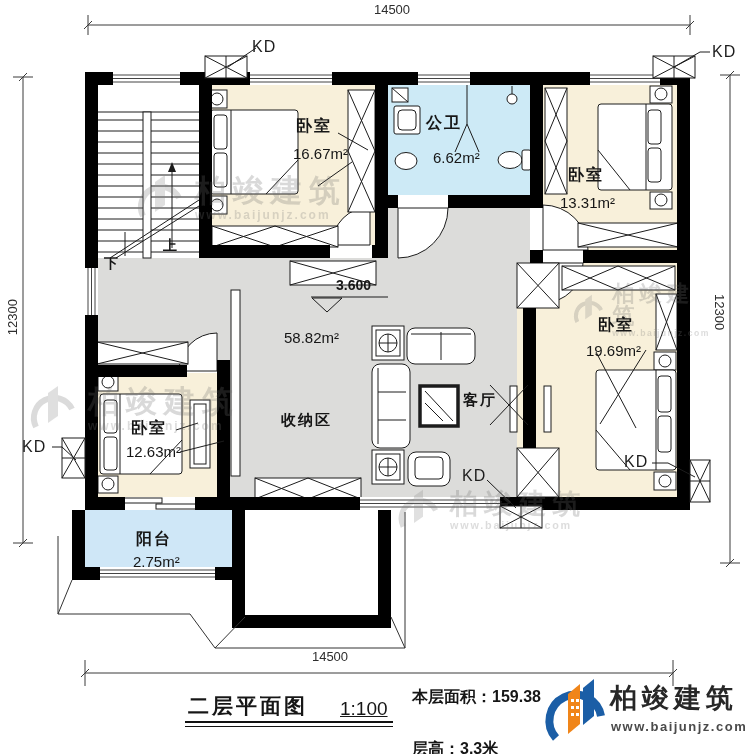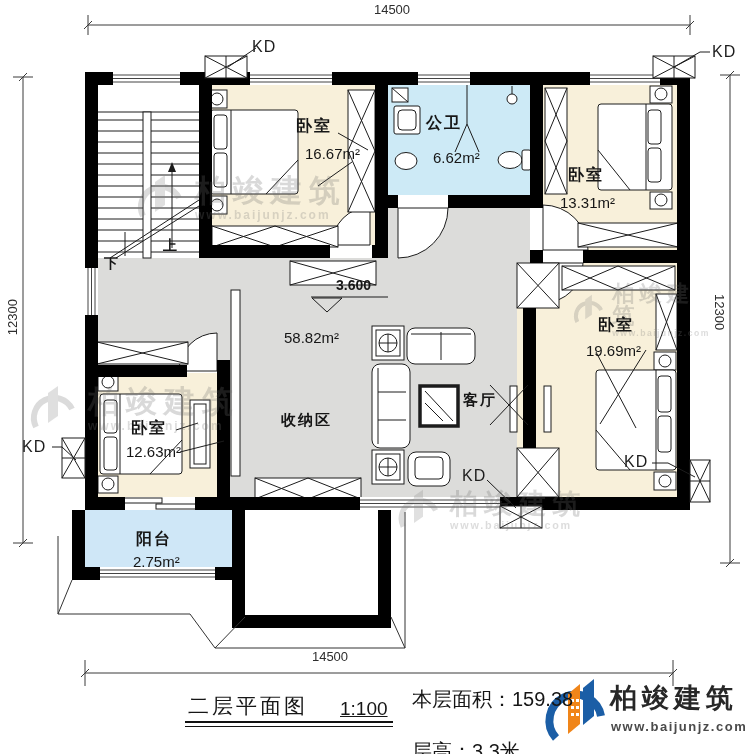--- a/index.html
+++ b/index.html
@@ -13,24 +13,24 @@
   .lbl{position:absolute;z-index:3;color:#161616;white-space:nowrap;line-height:1.1;}
   .dim{font-size:13px;color:#2e2e2e;}
   .vdim{transform:rotate(-90deg);}
   .vdim2{transform:rotate(90deg);}
   .kd{font-size:16px;color:#1d1d1d;letter-spacing:1px;}
   .room-name{font-size:16px;font-weight:600;letter-spacing:2px;}
   .room-area{font-size:15px;font-weight:500;}
   .big-label{font-size:15px;font-weight:700;letter-spacing:2px;}
   .stair-lbl{font-size:14px;font-weight:600;}
   .lvl{font-size:14px;font-weight:bold;}
-  .tb-title{font-size:21px;font-weight:400;letter-spacing:3px;}
+  .tb-title{font-size:21px;font-weight:700;letter-spacing:3px;}
   .tb-scale{font-size:19px;}
   .tb-line{position:absolute;z-index:3;background:#111;}
-  .tb-info{font-size:20px;font-weight:400;}
+  .tb-info{font-size:16px;font-weight:700;}
   .tb-brand{font-size:27px;font-weight:700;letter-spacing:5px;color:#272727;}
   .tb-site{font-size:13px;font-weight:700;letter-spacing:1.5px;color:#4a4a4a;}
   .c{text-align:center;}
 </style>
 </head>
 <body>
 
 <div class="canvas">
 
 <svg class="plan" width="750" height="754" viewBox="0 0 750 754">
@@ -432,21 +432,21 @@
 <div class="lbl dim c vdim" style="left:-17px;top:310px;width:60px;">12300</div>
 <div class="lbl dim c vdim2" style="left:689px;top:305px;width:60px;">12300</div>
 
 <div class="lbl kd" style="left:252px;top:38px;">KD</div>
 <div class="lbl kd" style="left:712px;top:43px;">KD</div>
 <div class="lbl kd" style="left:22px;top:438px;">KD</div>
 <div class="lbl kd" style="left:462px;top:467px;">KD</div>
 <div class="lbl kd" style="left:624px;top:453px;">KD</div>
 
 <div class="lbl room-name" style="left:296px;top:117px;">卧室</div>
-<div class="lbl room-area" style="left:293px;top:146px;margin-left:12px;">16.67m²</div>
+<div class="lbl room-area" style="left:293px;top:146px;">16.67m²</div>
 
 <div class="lbl room-name" style="left:426px;top:114px;">公卫</div>
 <div class="lbl room-area" style="left:433px;top:150px;">6.62m²</div>
 
 <div class="lbl room-name" style="left:568px;top:166px;">卧室</div>
 <div class="lbl room-area" style="left:560px;top:195px;">13.31m²</div>
 
 <div class="lbl room-name" style="left:598px;top:316px;">卧室</div>
 <div class="lbl room-area" style="left:586px;top:343px;">19.69m²</div>
 

